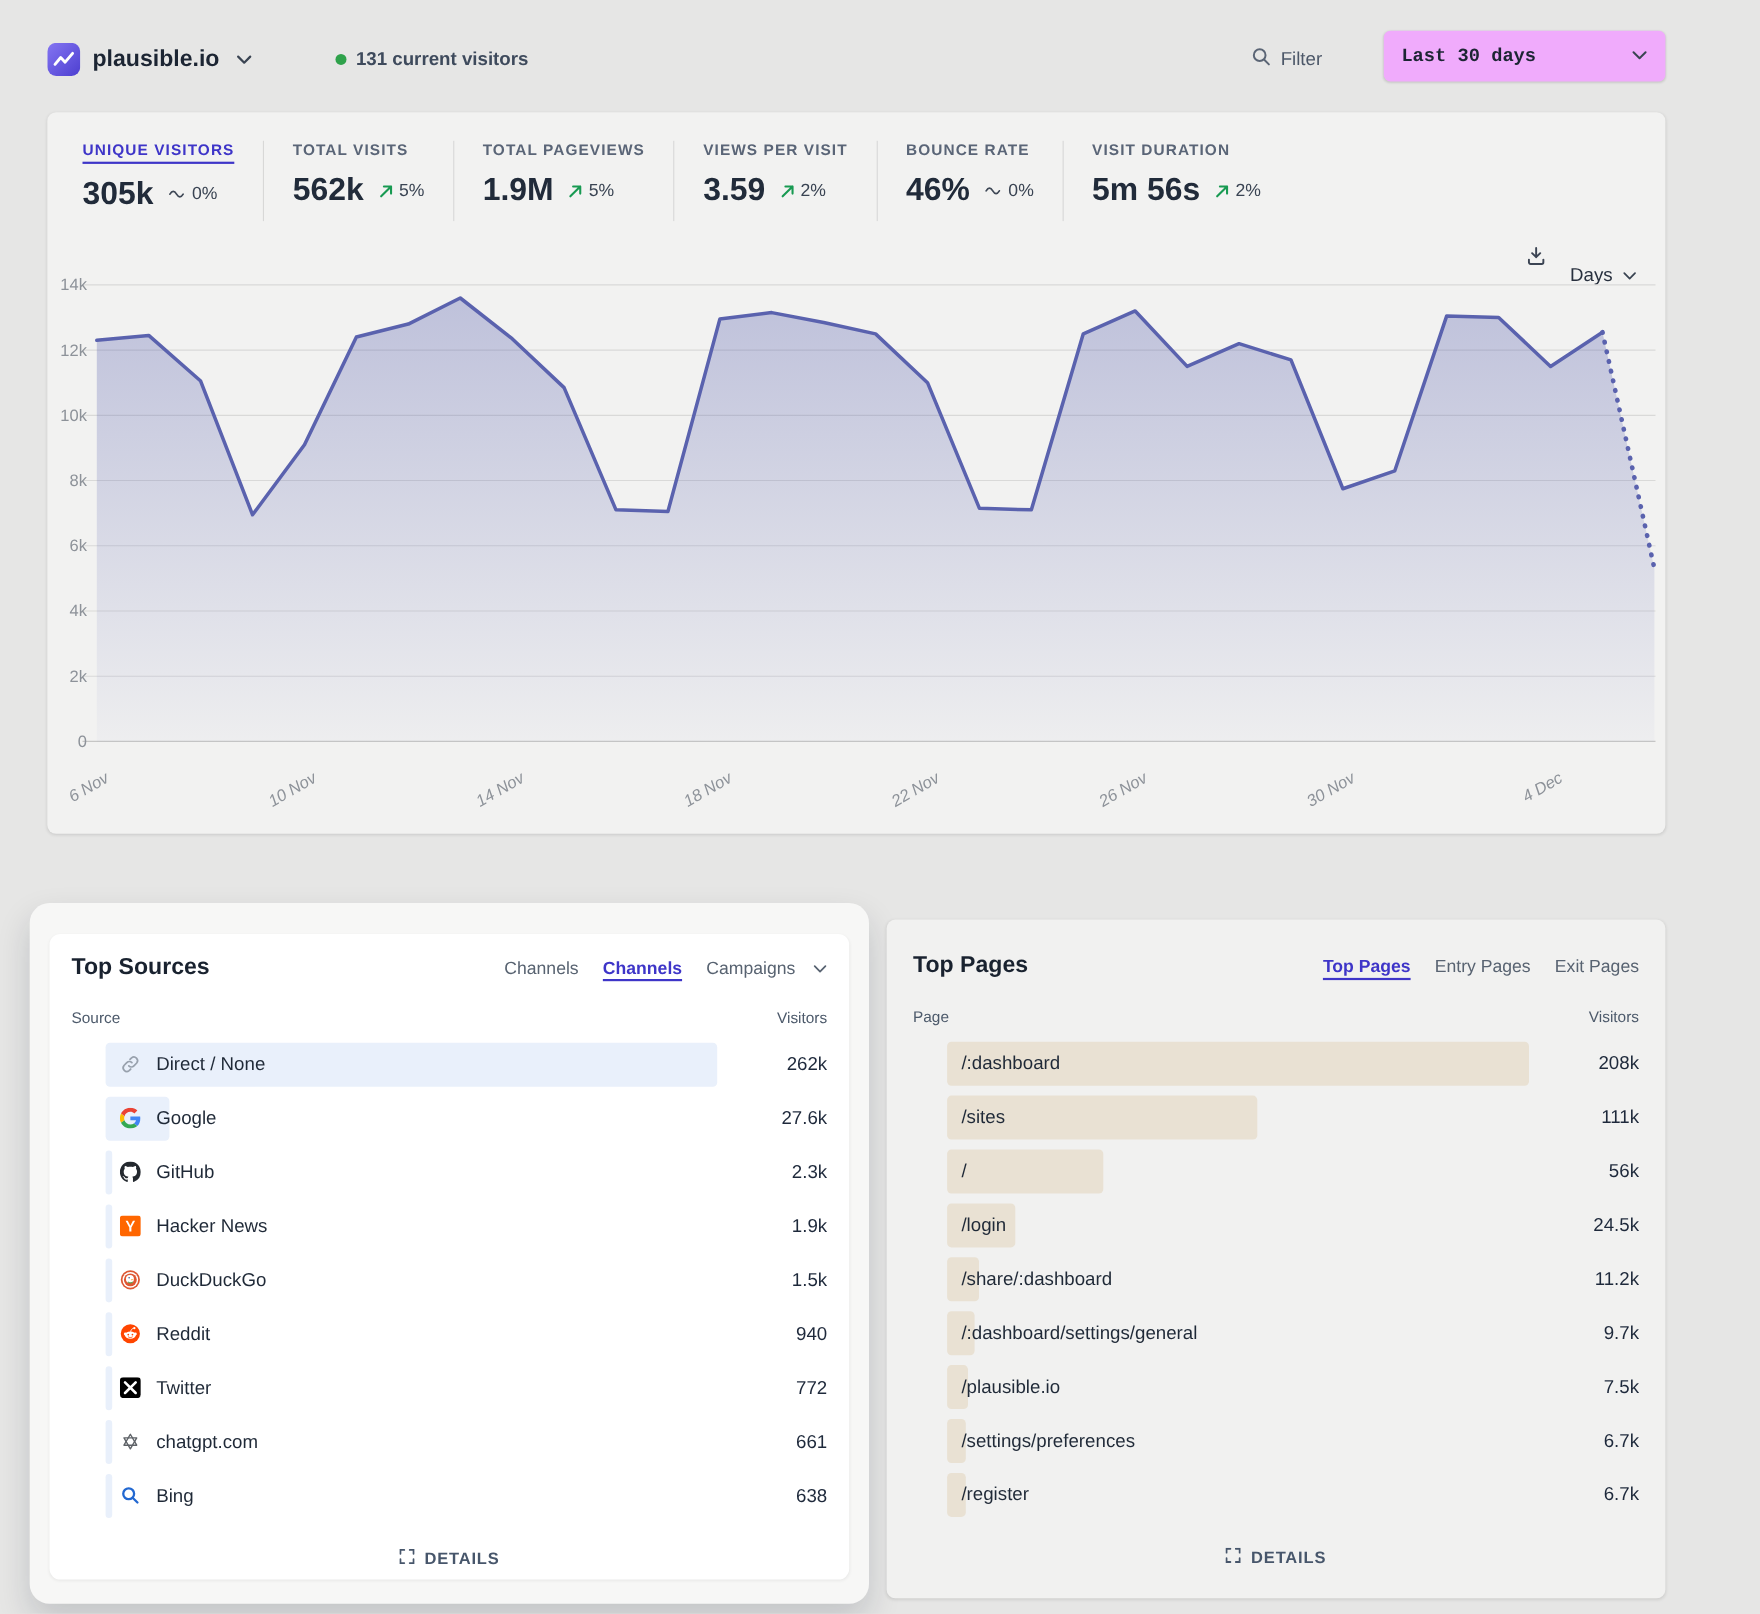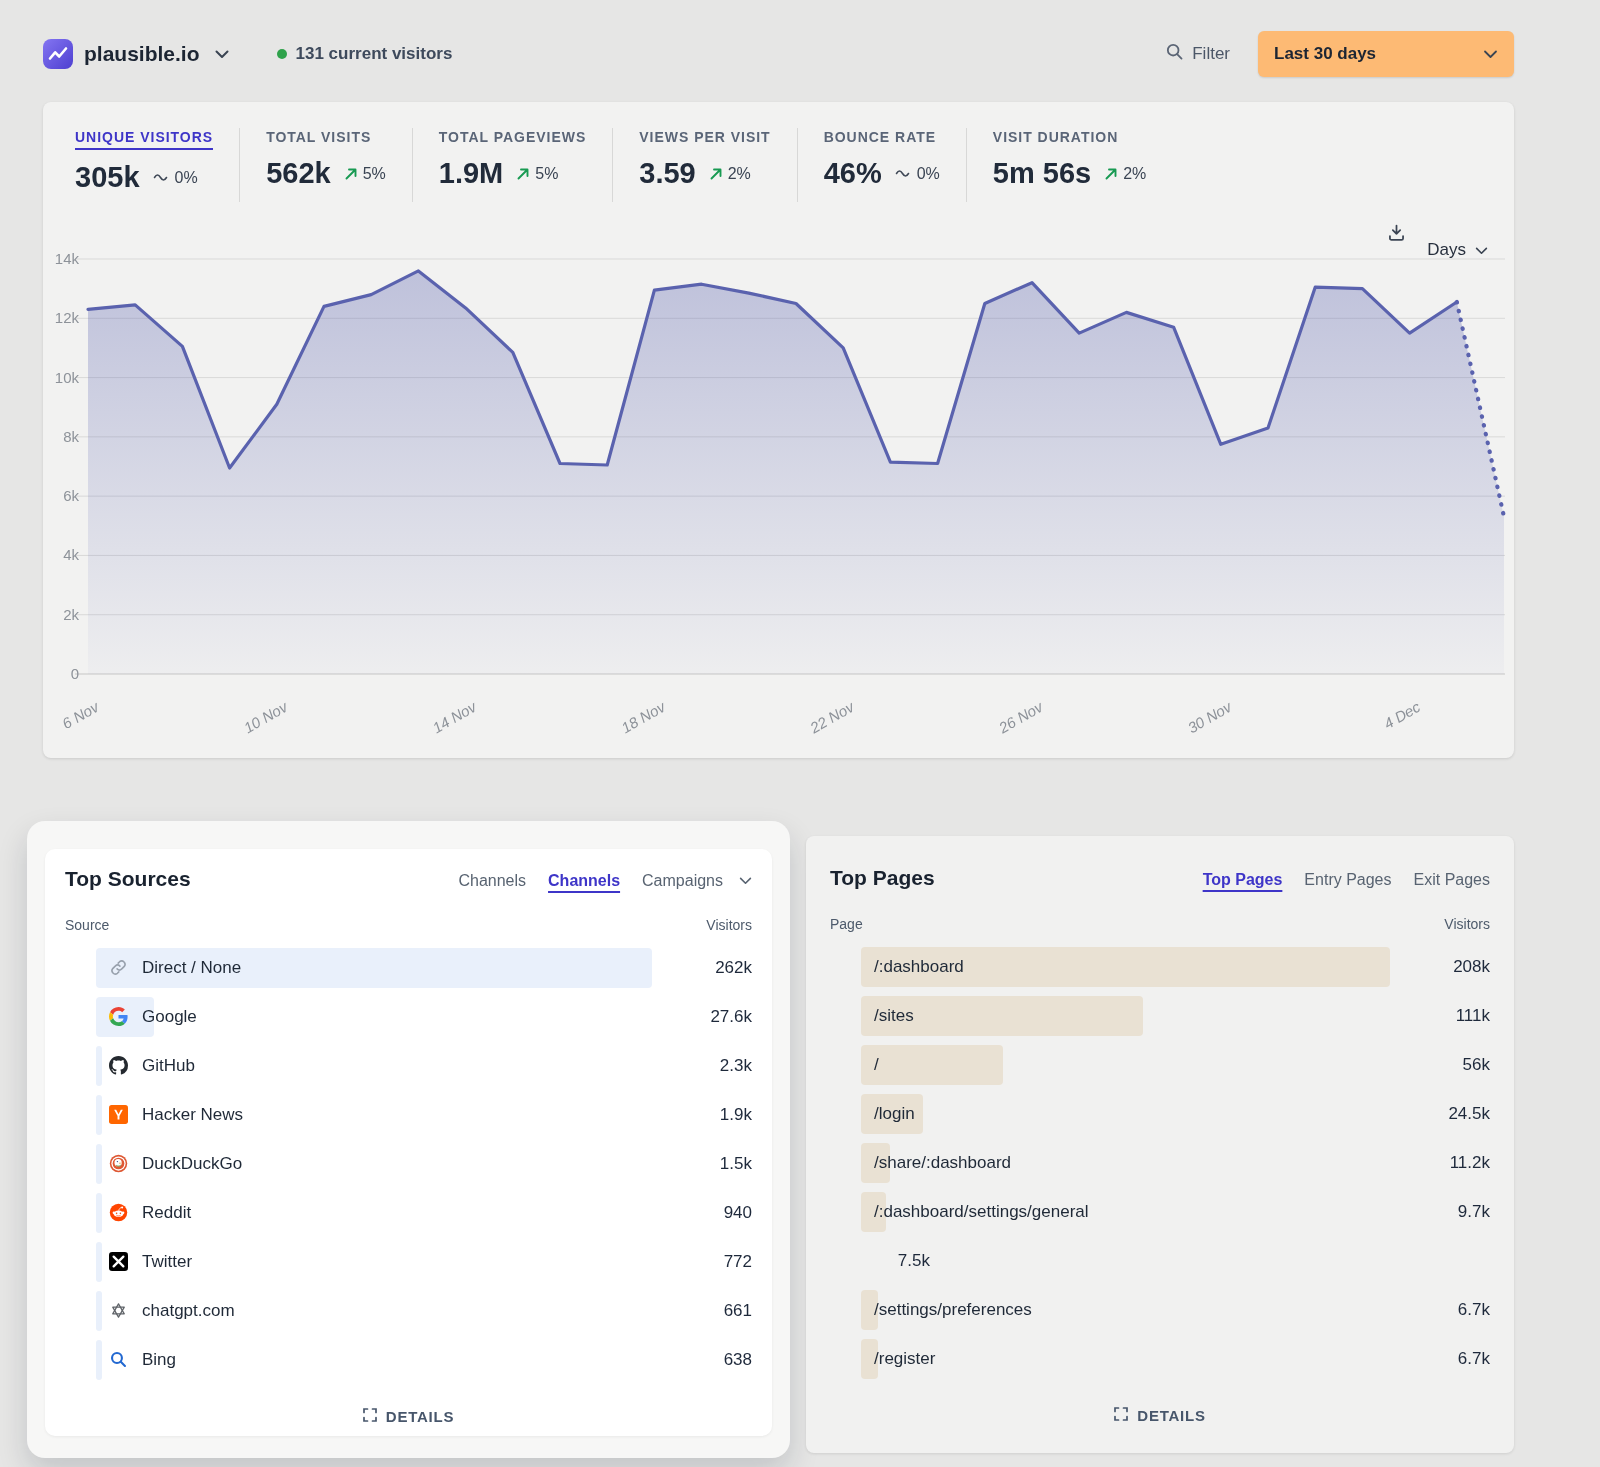--- a/index.html
+++ b/index.html
@@ -6,32 +6,32 @@
   body{
     width:1600px;height:1467px;overflow:hidden;
     background:#e6e6e5;
     font-family:"Liberation Sans","DejaVu Sans",sans-serif;
     color:#232d3d;
     -webkit-font-smoothing:antialiased;
   }
   .page{position:relative;width:1600px;height:1467px;}
 
   
-  .topbar{display:flex;align-items:center;height:52px;margin:28px 86px 0 43px;}
+  .topbar{display:flex;height:52px;margin:28px 86px 0 43px;gap:28px;}
   .brand{display:flex;align-items:center;gap:11px;cursor:pointer;}
   .brand-logo{width:30px;height:30px;display:flex;}
   .brand-name{font-size:21px;font-weight:700;color:#1c2533;}
   .brand-chevron{margin-left:4px;display:flex;color:#3a4452;}
   .live{display:flex;align-items:center;gap:9px;margin-left:48px;font-size:17px;font-weight:600;color:#3e4a5c;cursor:pointer;}
   .dot{width:10px;height:10px;border-radius:50%;background:#2fa24b;}
   .spacer{flex:1;}
   .filter{display:flex;align-items:center;gap:8px;color:#4c5768;font-size:17px;cursor:pointer;}
-  .daterange{margin-left:28px;width:224px;height:46px;background:#fdba74;border-radius:6px;
+  .daterange{margin-left:28px;width:224px;height:46px;background:#f0abfc;border-radius:6px;
     box-shadow:0 1px 2px rgba(0,0,0,.12);display:flex;align-items:center;justify-content:space-between;
-    padding:0 16px;font-weight:700;font-size:17px;color:#1c2533;cursor:pointer;}
+    padding:0 16px;font-weight:700;font-size:17px;color:#1c2533;cursor:pointer;font-family:Liberation Mono, monospace;}
 
   
   .main-card{position:relative;margin:22px 86px 0 43px;height:656px;background:#f2f2f1;
     border-radius:8px;box-shadow:0 1px 3px rgba(0,0,0,.12);}
   .stats{display:flex;padding:26px 32px 0 32px;}
   .stat{padding:0 26px 8px 26px;border-right:1px solid #d8d8d7;cursor:pointer;}
   .stat:first-child{padding-left:0;}
   .stat:last-child{border-right:none;}
   .stat-label{display:inline-block;font-size:14px;font-weight:700;letter-spacing:.07em;
     color:#5a6577;white-space:nowrap;}
@@ -549,20 +549,27 @@
       <div class="row-bar" style="width: 4.7%;"></div>
       <div class="row-content">
 
         <span class="row-label">/:dashboard/settings/general</span>
       </div>
     </div>
     <span class="row-value">9.7k</span>
   </div>
 
   <div class="row">
+    <div class="row-main">
+      <div class="row-bar" style="width: 3.6%;"></div>
+      <div class="row-content">
+
+        <span class="row-label">/plausible.io</span>
+      </div>
+    </div>
     <span class="row-value">7.5k</span>
   </div>
 
   <div class="row">
     <div class="row-main">
       <div class="row-bar" style="width: 3.2%;"></div>
       <div class="row-content">
 
         <span class="row-label">/settings/preferences</span>
       </div>

